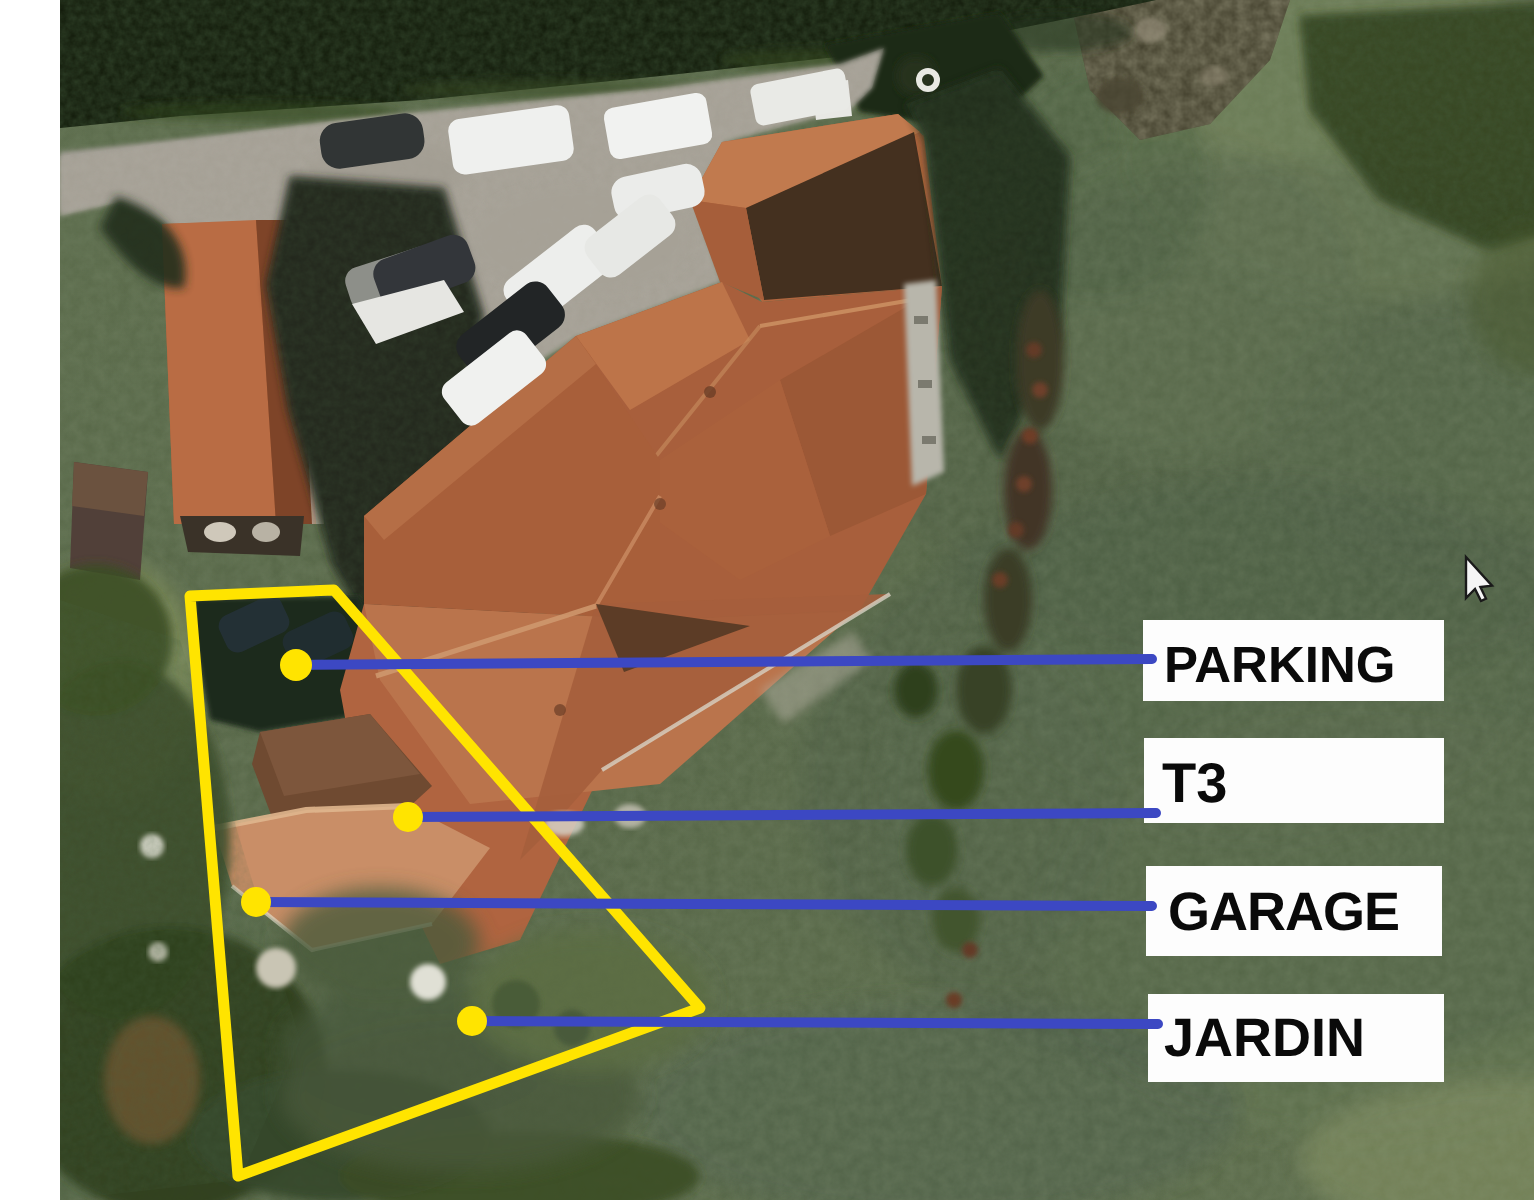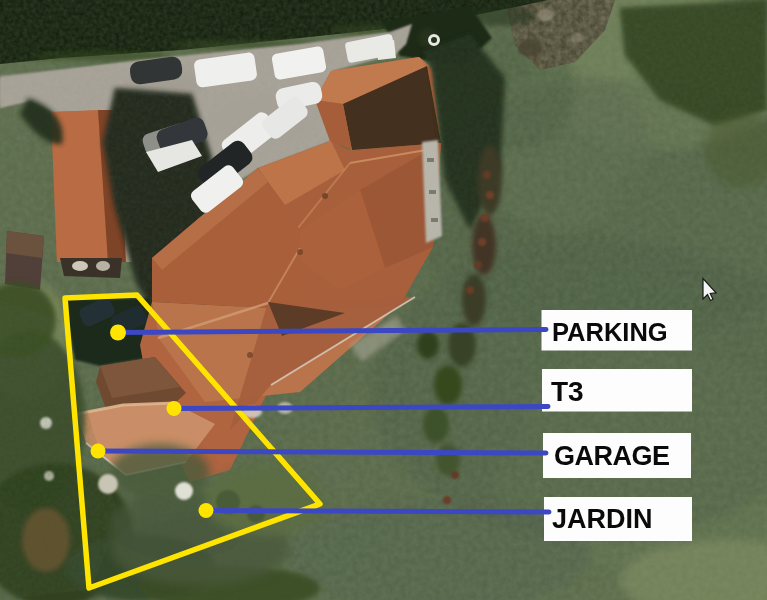--- a/index.html
+++ b/index.html
@@ -1,17 +1,17 @@
 <!DOCTYPE html>
 <html><head>
 <meta charset="utf-8">
 <style>
   html,body{margin:0;padding:0;}
   body{width:767px;height:600px;overflow:hidden;font-family:"Liberation Sans",sans-serif;}
-  #scene{position:relative;width:708px;height:600px;}
+  #scene{position:relative;width:708px;height:600px;margin-left:30px;}
   svg{display:block;}
 </style>
 </head>
 <body>
 <div id="scene">
 <svg width="767" height="600" viewBox="0 0 767 600">
 <defs>
   <filter id="grassTex" x="-5%" y="-5%" width="110%" height="110%">
     <feTurbulence type="fractalNoise" baseFrequency="0.17 0.17" numOctaves="4" seed="7" result="n"></feTurbulence>
     <feColorMatrix in="n" type="matrix" values="0 0 0 0 0.29  0 0 0 0 0.36  0 0 0 0 0.23  0 0 0 0.55 0"></feColorMatrix>

